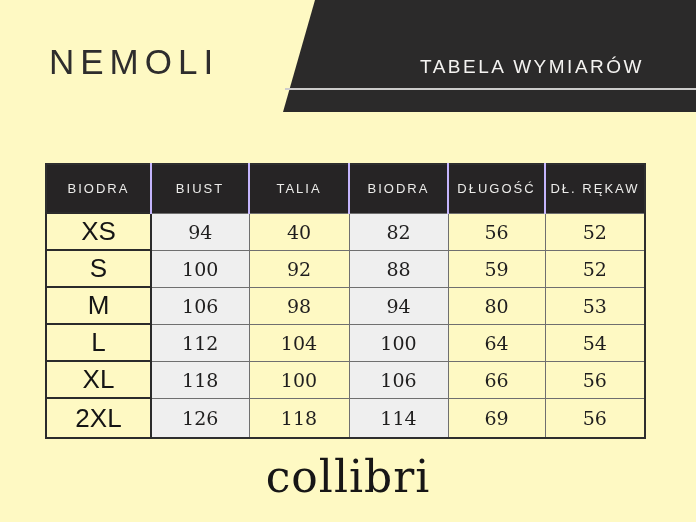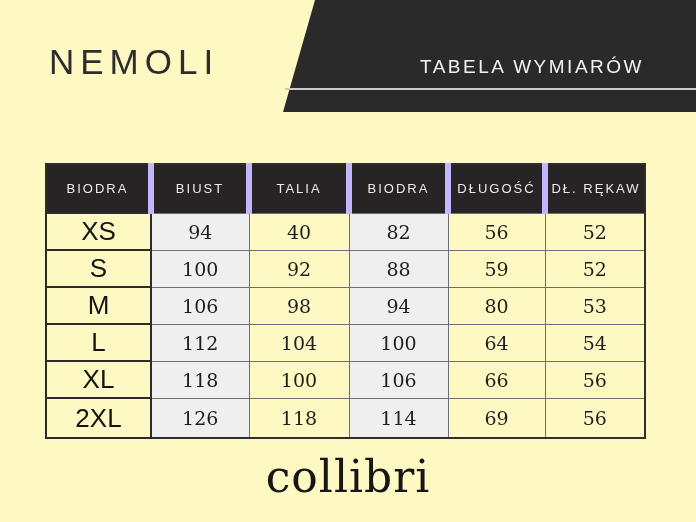--- a/index.html
+++ b/index.html
@@ -45,21 +45,21 @@
     border-collapse:collapse;table-layout:fixed;
     border:2px solid #2e2e2e;
   }
   col.c0{width:105px;} col.c1{width:98px;} col.c2{width:100px;}
   col.c3{width:99px;}  col.c4{width:97px;} col.c5{width:100px;}
 
   thead th{
     background:#262425;color:#ececea;
     font-weight:400;font-size:13px;letter-spacing:2px;
     height:45px;text-align:center;vertical-align:middle;
-    border-left:6px solid #c4b5fd;
+    border-left:2px solid #c4b5fd;
     white-space:nowrap;overflow:hidden;
   }
   thead th:first-child{border-left:none;}
 
   tbody td{
     height:33px;text-align:center;vertical-align:middle;
     border:1.5px solid #6f6f6f;
     font-family:"DejaVu Serif",serif;
     font-size:19px;color:#1f1e1e;
   }

